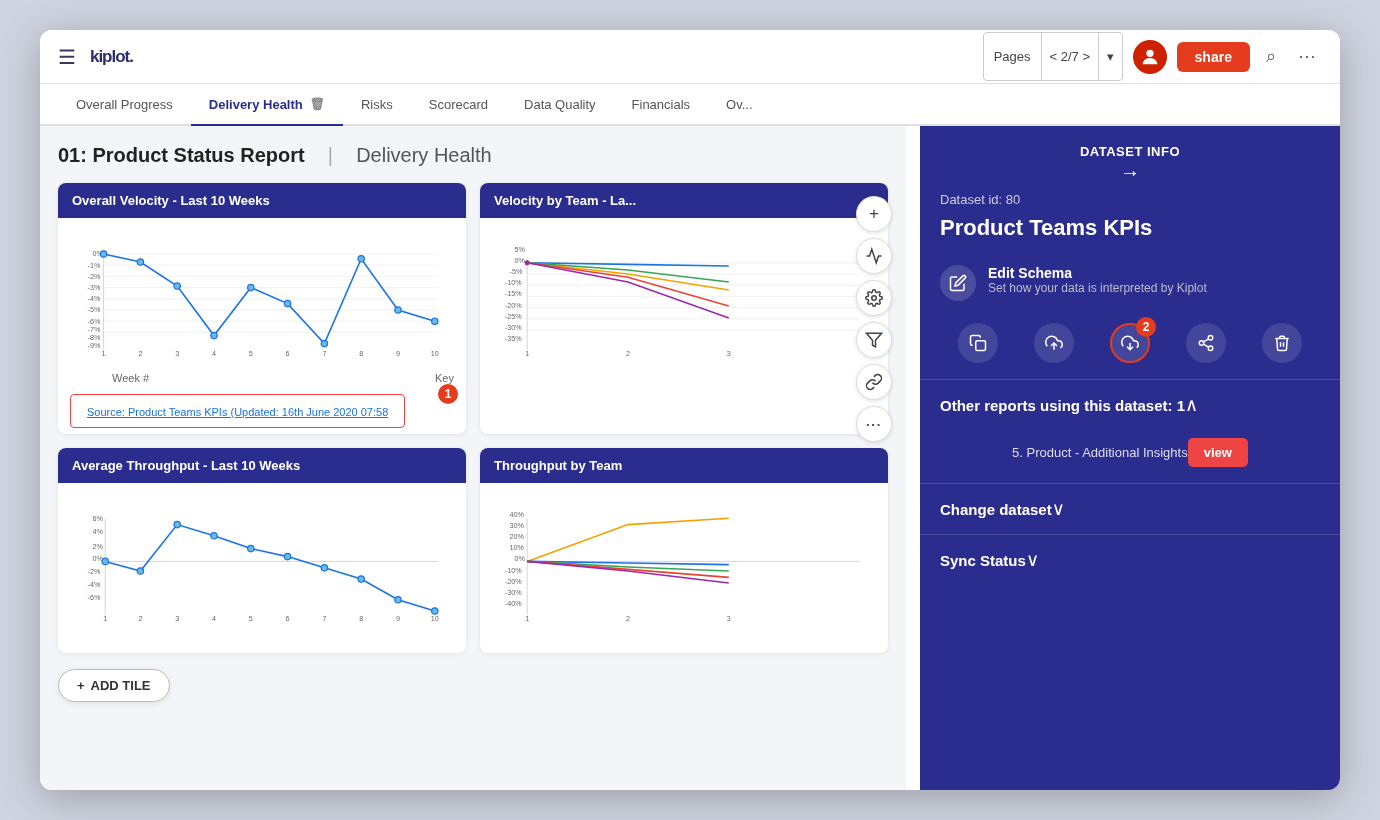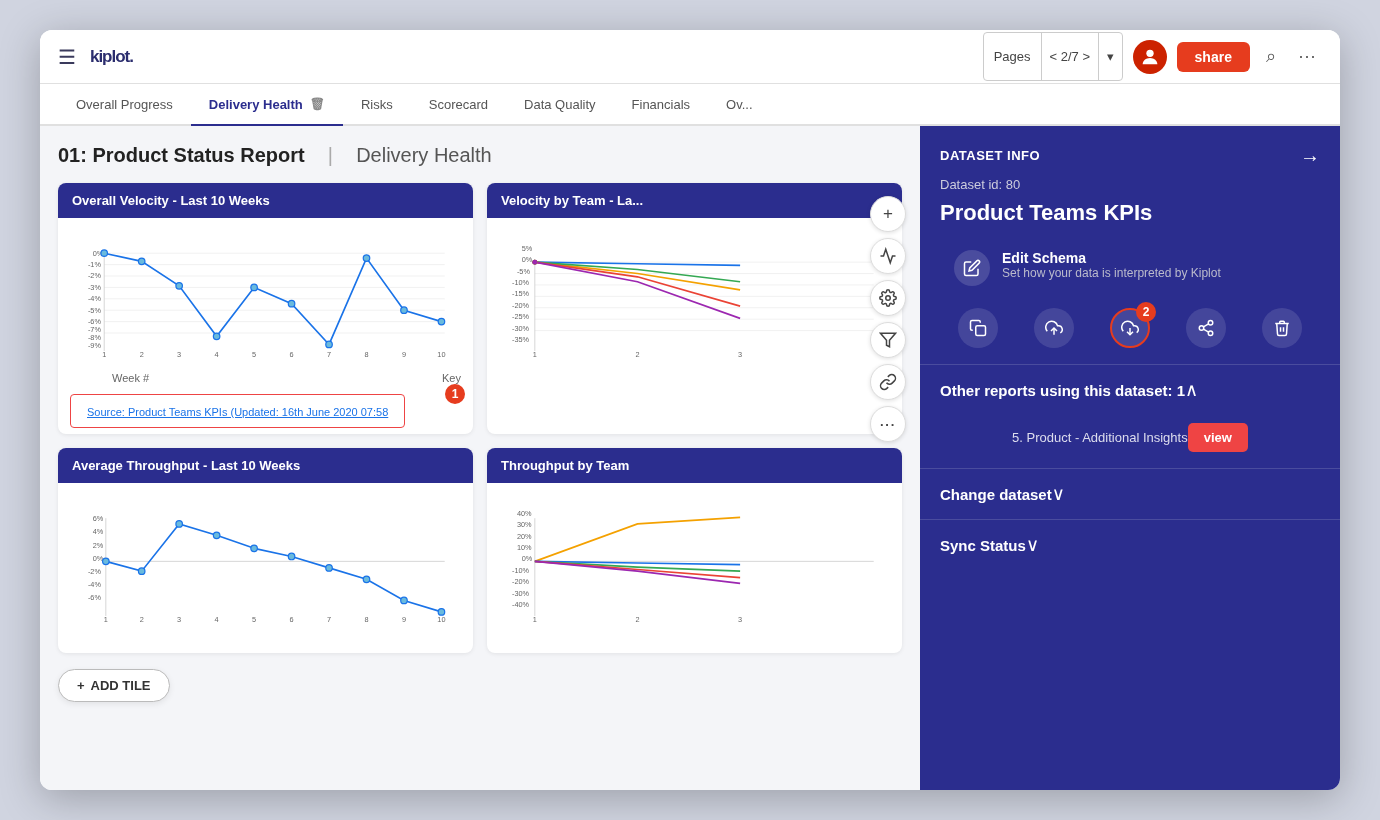--- a/index.html
+++ b/index.html
@@ -148,20 +148,21 @@
     .tab-delete-icon {
       margin-left: 7px;
       font-size: 12px;
       color: #888;
     }
     
     .main-area {
       display: flex;
       flex: 1;
       overflow: hidden;
+      gap: 14px;
     }
     
     .content-area {
       flex: 1;
       background: #f4f5f8;
       overflow-y: auto;
       position: relative;
       padding: 18px 18px 18px 18px;
     }
     .page-title {
@@ -289,20 +290,21 @@
       display: flex;
       flex-direction: column;
       overflow-y: auto;
       flex-shrink: 0;
     }
     .panel-header {
       display: flex;
       align-items: center;
       justify-content: space-between;
       padding: 18px 20px 10px 20px;
+      flex-direction: column;
     }
     .panel-title {
       font-size: 13px;
       font-weight: 700;
       color: #fff;
       text-transform: uppercase;
       letter-spacing: 0.5px;
     }
     .panel-arrow {
       font-size: 20px;
@@ -318,21 +320,20 @@
       padding: 4px 20px 14px 20px;
       font-size: 22px;
       font-weight: 800;
       color: #fff;
     }
     .panel-edit-schema {
       display: flex;
       align-items: flex-start;
       gap: 12px;
       padding: 10px 20px 14px 20px;
-      margin-left: 14px;
     }
     .edit-icon-circle {
       width: 36px;
       height: 36px;
       border-radius: 50%;
       background: rgba(255,255,255,0.15);
       display: flex;
       align-items: center;
       justify-content: center;
       font-size: 16px;

